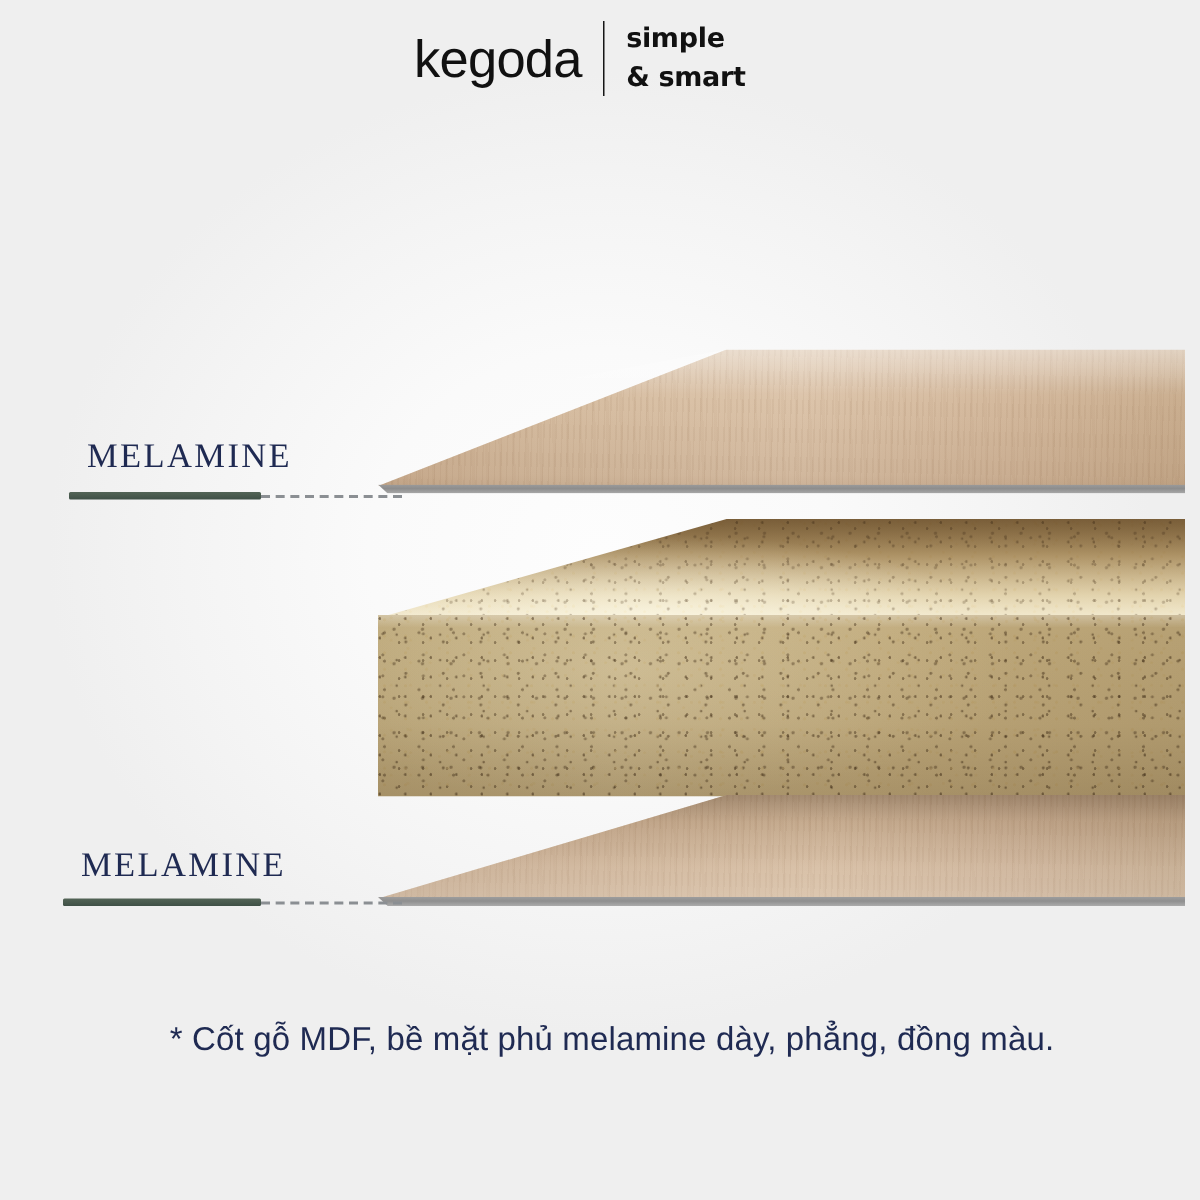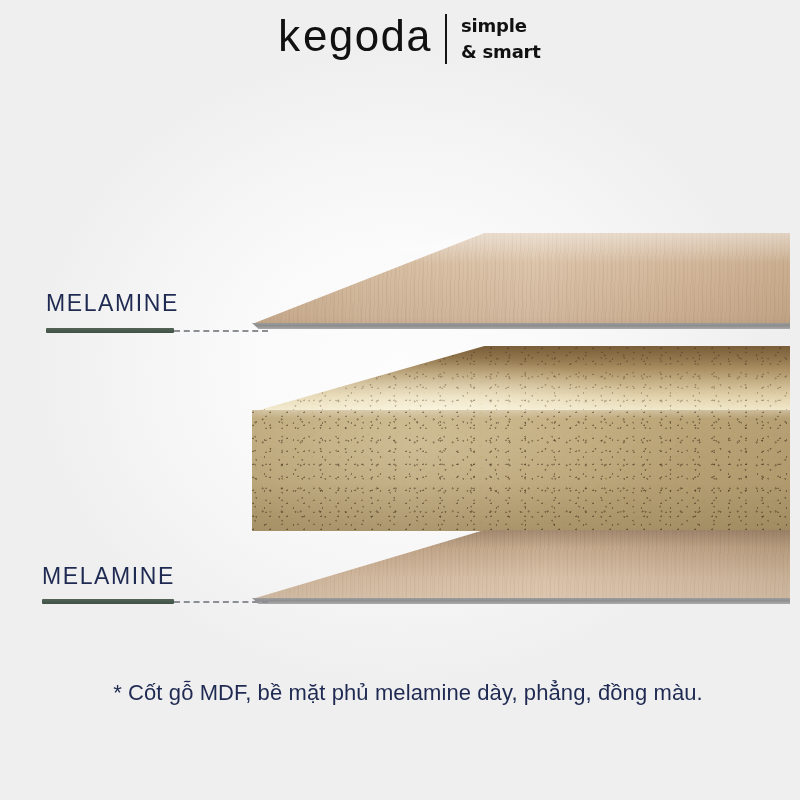--- a/index.html
+++ b/index.html
@@ -19,26 +19,26 @@
     overflow:hidden;
   }
 
   
   #logo {
     position:absolute;
     left:276px; top:14px;
     display:flex; align-items:center; gap:14px;
   }
   #logo-word {
-    font-size:44px;
+    font-size:35px;
     font-weight:400;
     letter-spacing:-0.5px;
     color:#111111;
     line-height:1;
-    font-family:Liberation Mono, monospace;
+    font-family:Liberation Sans, sans-serif;
     text-align:right;
   }
   #logo-divider {
     width:1.6px; height:50px;
     background:#151515;
   }
   #logo-tag {
     display:flex; flex-direction:column;
     justify-content:center;
     gap:7px;
@@ -155,25 +155,26 @@
   }
   #panel-bot .edge {
     position:absolute; left:0; right:0; bottom:0; height:6px;
     background:linear-gradient(180deg,#9d9d9d 0%, #8f8f8f 45%, #ababab 100%);
     clip-path: polygon(0% 0%, 100% 0%, 100% 100%, 1.2% 100%);
   }
 
   
   .label-group { position:absolute; }
   .label-text {
-    font-family:Liberation Sans, sans-serif;
+    font-family:Liberation Serif, serif;
     color:#1f2a52;
     letter-spacing:1.6px;
     line-height:1;
     white-space:nowrap;
+    margin-left:12px;
   }
   .label-melamine .label-text { font-size:23px; font-weight:400; }
   .label-mdf .label-text { font-size:37px; font-weight:400; letter-spacing:1px; }
 
   .leader {
     position:absolute;
     height:5px;
     display:flex; align-items:center;
   }
   .leader .solid {

